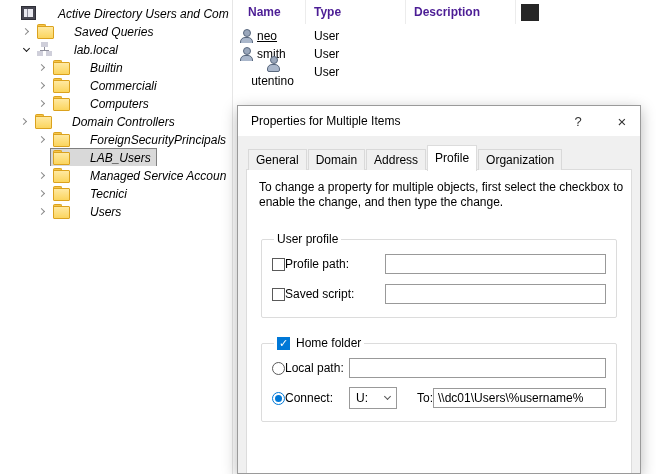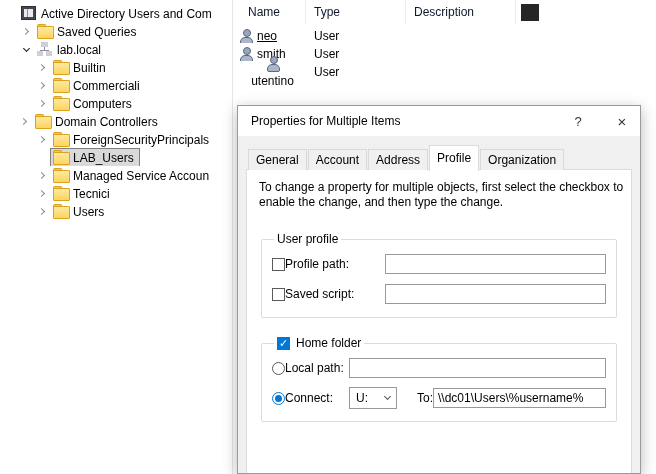--- a/index.html
+++ b/index.html
@@ -11,21 +11,21 @@
   }
 
   
   .tree-pane { position:absolute; left:0; top:0; width:233px; height:100%;
     border-right:1px solid #e6e6e6; background:#fff; padding-top:4px; z-index:1; }
   .tree-item { display:flex; align-items:center; height:18px; white-space:nowrap; overflow:hidden; }
   .chev-box { width:16px; min-width:16px; height:16px; display:flex; justify-content:center; align-items:center; }
   .chev { width:5px; height:5px; border-right:1px solid #8a8a8a; border-bottom:1px solid #8a8a8a;
     transform:rotate(-45deg); margin-left:-2px; }
   .chev.down { border-color:#1a1a1a; border-width:1.5px; transform:rotate(45deg); margin-left:0; margin-top:-2px; }
-  .tree-content { display:flex; align-items:center; gap:5px; padding:1px 5px 1px 2px; border:1px solid transparent; }
+  .tree-content { display:flex; align-items:center; gap:22px; padding:1px 5px 1px 2px; border:1px solid transparent;font-style:italic; }
   .tree-content.selected { background:#d9d9d9; border-color:#7f7f7f; }
   .tree-label { padding-top:1px; }
 
   
   .tree-icon { display:inline-block; position:relative; width:15px; height:14px; min-width:15px; }
   .icon-folder::before { content:""; position:absolute; left:0; top:0; width:7px; height:4px;
     background:#f7c64a; border:1px solid #dba21e; border-bottom:none; border-radius:2px 2px 0 0; }
   .icon-folder::after { content:""; position:absolute; left:0; top:2px; width:15px; height:11px;
     background:linear-gradient(#ffe9a1,#fbd express 55e); background:linear-gradient(#ffe9a1,#fbd55e);
     border:1px solid #dba21e; border-radius:1px; }
@@ -36,21 +36,21 @@
     linear-gradient(#8d8d9a,#8d8d9a) 7px 5px/1px 4px no-repeat,
     linear-gradient(#8d8d9a,#8d8d9a) 3px 8px/9px 1px no-repeat,
     linear-gradient(#cfcfda,#cfcfda) 4px 0/7px 5px no-repeat,
     linear-gradient(#cfcfda,#cfcfda) 0 9px/6px 5px no-repeat,
     linear-gradient(#cfcfda,#cfcfda) 9px 9px/6px 5px no-repeat;
   }
 
   
   .list-pane { position:absolute; left:234px; top:0; right:0; height:100%; background:#fff; z-index:1; }
   .list-header { display:flex; height:24px; align-items:stretch; position:relative; }
-  .hcell { display:flex; align-items:center; padding-left:8px; border-right:1px solid #ececec; color:#0f172a; }
+  .hcell { display:flex; align-items:center; padding-left:8px; border-right:1px solid #ececec; color:#4c1d95;font-weight:bold; }
   .hcell.first { padding-left:14px; }
   .hcell.fill { flex:1; border-right:none; }
   .header-dark { position:absolute; left:287px; top:4px; width:18px; height:17px; background:#262626; }
   .list-rows { padding-top:3px; }
   .list-row { display:flex; align-items:center; height:18px; }
   .cell { display:flex; align-items:center; padding-left:8px; overflow:hidden; white-space:nowrap; }
   .cell.name { padding-left:5px; gap:4px; }
 
   .icon-user { display:inline-block; position:relative; width:14px; height:14px; min-width:14px; }
   .icon-user::before { content:""; position:absolute; left:4px; top:0; width:6px; height:6px; border-radius:50%;
@@ -250,21 +250,21 @@
 
 <div class="dialog">
   <div class="titlebar">
     <span class="dialog-title">Properties for Multiple Items</span>
     <button class="tb-btn help">?</button>
     <button class="tb-btn close">×</button>
   </div>
 
   <div class="tabs" id="tabs">
       <div class="tab">General</div>
-      <div class="tab">Account</div>
+      <div class="tab">Domain</div>
       <div class="tab">Address</div>
       <div class="tab active">Profile</div>
       <div class="tab">Organization</div>
     </div>
 
   <div class="tab-page">
     <div class="instruction">To change a property for multiple objects, first select the checkbox to enable the change, and then type the change.</div>
 
     <fieldset class="groupbox user-profile">
       <legend>User profile</legend>

